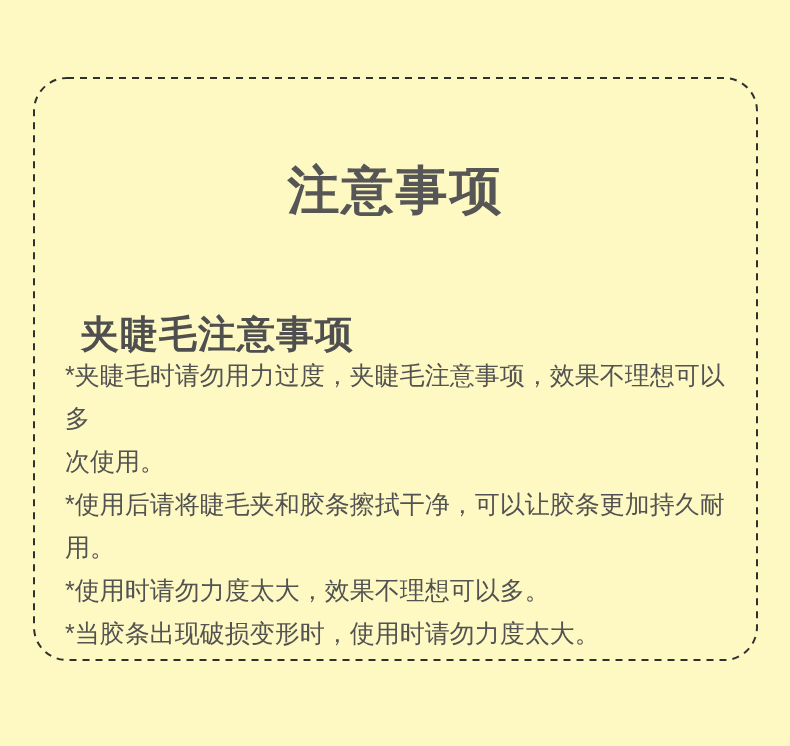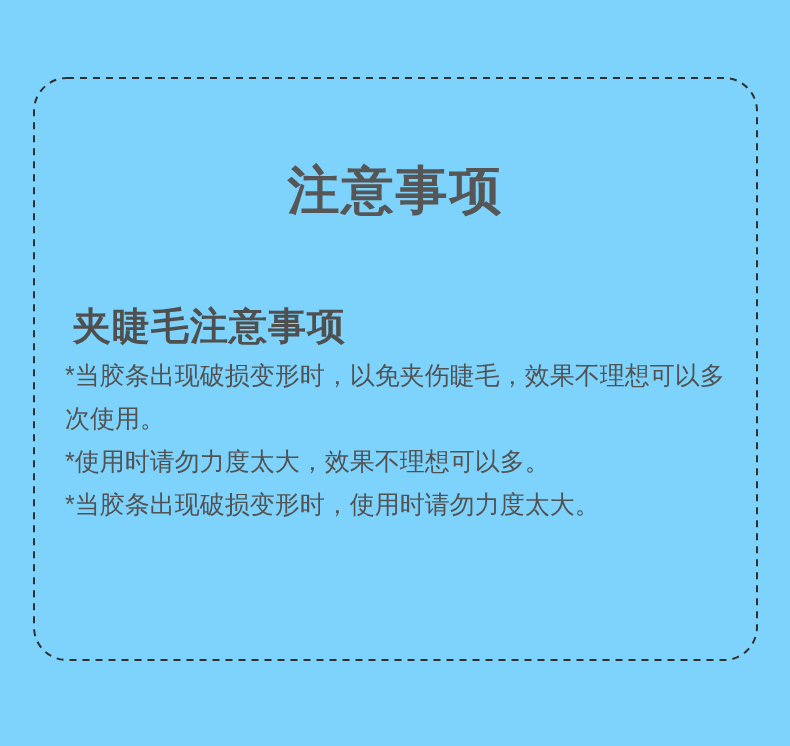--- a/index.html
+++ b/index.html
@@ -5,21 +5,21 @@
   html, body {
     margin: 0;
     padding: 0;
     background: #ffffff;
     font-family: "Liberation Sans", sans-serif;
   }
   .page {
     position: relative;
     width: 790px;
     height: 746px;
-    background: #7dd3fc;
+    background: #fef9c3;
     overflow: hidden;
   }
   .card {
     position: absolute;
     left: 33px;
     top: 77px;
     width: 725px;
     height: 584px;
   }
   .card svg.border {
@@ -38,21 +38,21 @@
     font-size: 52px;
     line-height: 1.2;
     font-weight: 700;
     letter-spacing: 2px;
     color: #565656;
   }
   .section-heading {
     position: absolute;
     top: 219px;
     left: 32px;
-    margin: 8px;
+    margin: 16px;
     font-size: 38px;
     line-height: 1.2;
     font-weight: 700;
     letter-spacing: 1px;
     color: #4f4f4f;
   }
   .notice-body {
     position: absolute;
     top: 277px;
     left: 32px;
@@ -74,19 +74,21 @@
   <div class="card">
     <svg class="border" width="725" height="584" viewBox="0 0 725 584" aria-hidden="true">
       <rect x="1" y="1" width="723" height="582" rx="33" ry="33" fill="none" stroke="#303030" stroke-width="2" stroke-dasharray="7 6"></rect>
     </svg>
 
     <h1 class="card-title">注意事项</h1>
 
     <h2 class="section-heading">夹睫毛注意事项</h2>
 
     <div class="notice-body">
-      <p class="notice-item">*当胶条出现破损变形时，以免夹伤睫毛，效果不理想可以多
+      <p class="notice-item">*夹睫毛时请勿用力过度，夹睫毛注意事项，效果不理想可以多
 次使用。</p>
+      <p class="notice-item">*使用后请将睫毛夹和胶条擦拭干净，可以让胶条更加持久耐
+用。</p>
       <p class="notice-item">*使用时请勿力度太大，效果不理想可以多。</p>
       <p class="notice-item">*当胶条出现破损变形时，使用时请勿力度太大。</p>
     </div>
   </div>
 </div>
 
 </body></html>

